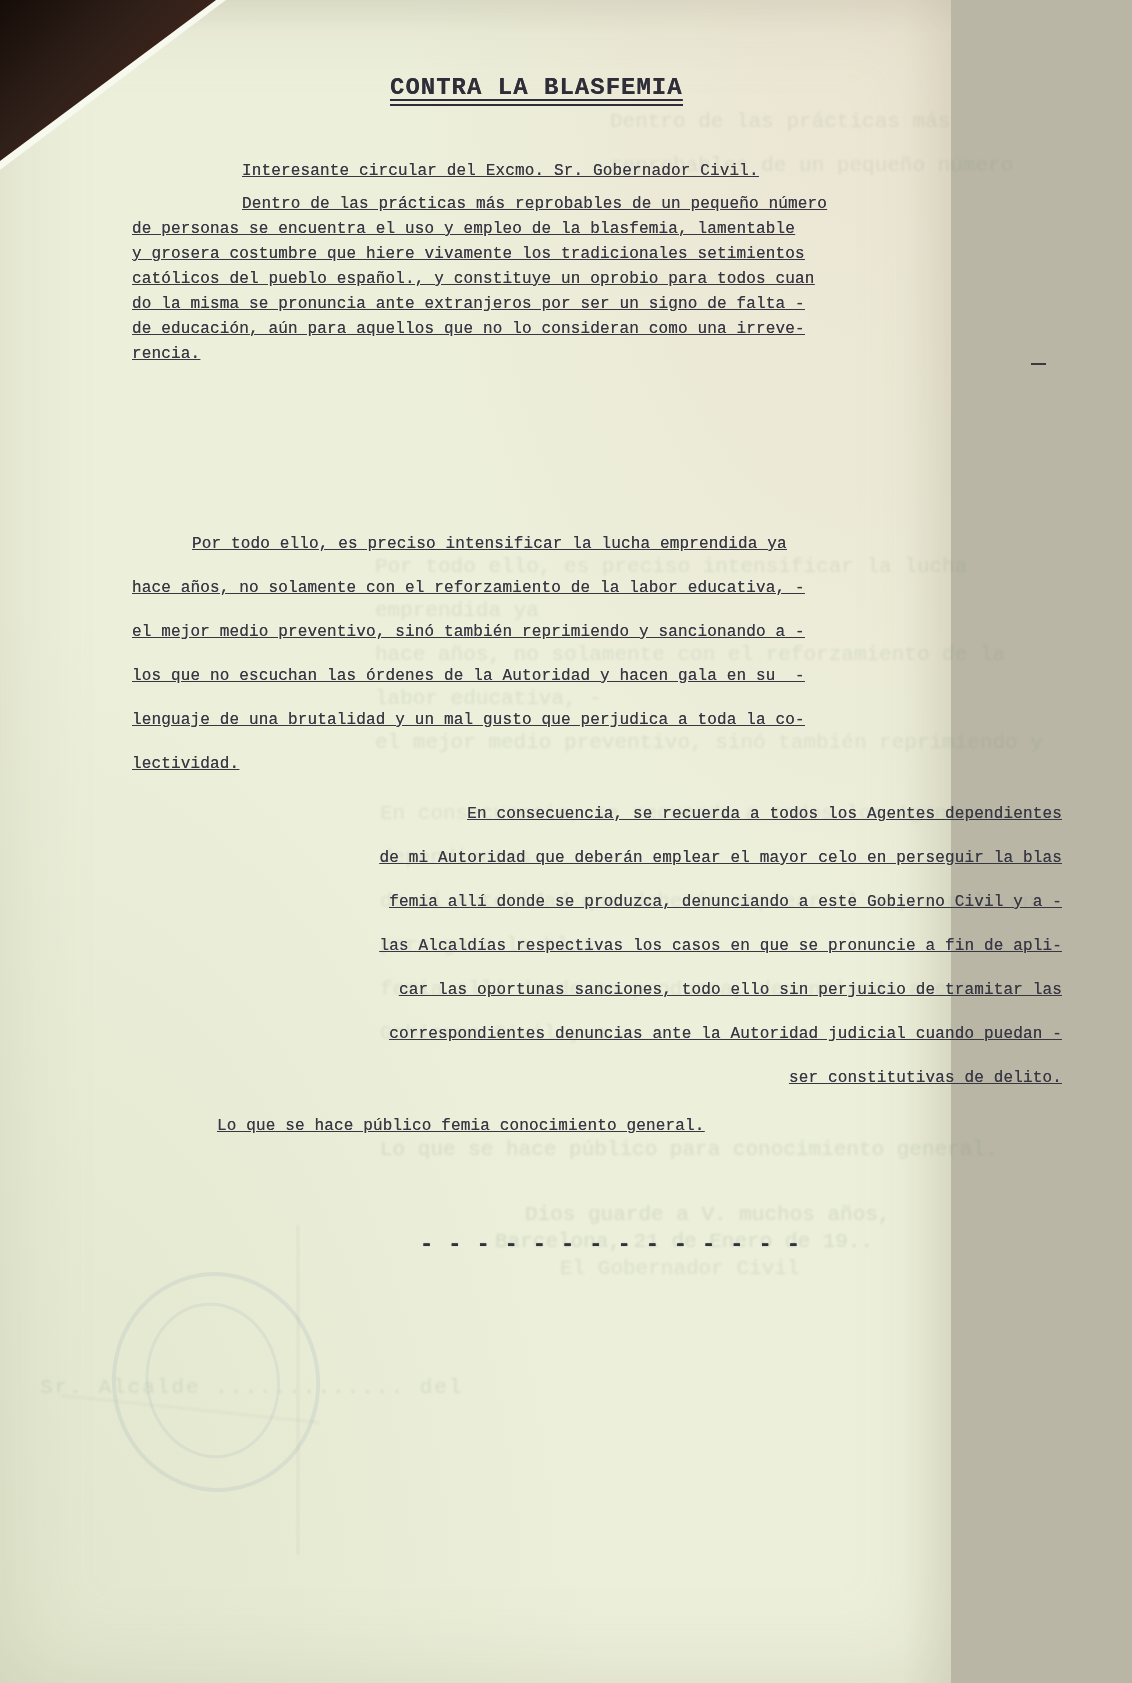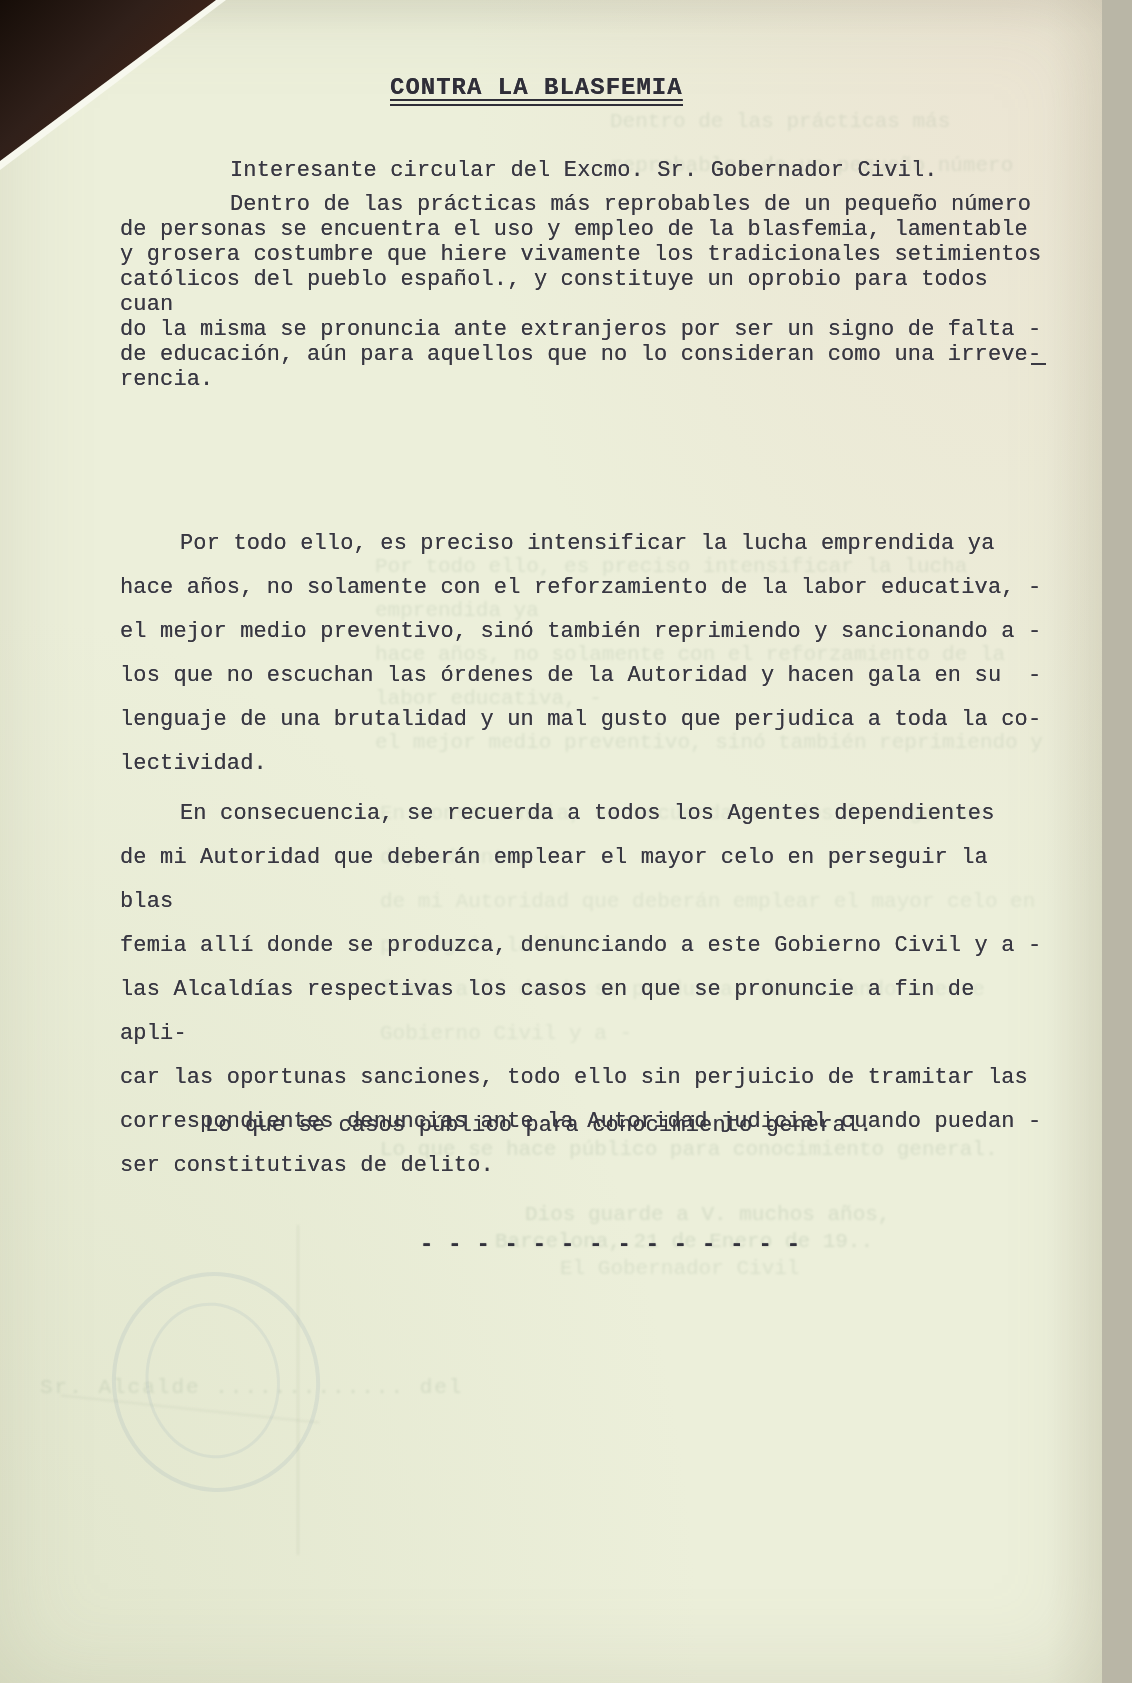--- a/index.html
+++ b/index.html
@@ -2,21 +2,21 @@
 <html><head>
 <meta charset="utf-8">
 <style>
   html,body{margin:0;padding:0;}
   body{
     width:1132px;height:1683px;overflow:hidden;
     font-family:"Liberation Mono","DejaVu Sans Mono",monospace;
     background:#b9b6a6;
   }
   .page{
-    position:relative;width:1102px;height:1683px;
+    position:relative;width:951px;height:1683px;
     background:
       radial-gradient(ellipse at 92% 1%, rgba(235,205,196,0.30), rgba(235,205,196,0) 38%),
       radial-gradient(ellipse at 0% 100%, rgba(205,212,180,0.35), rgba(205,212,180,0) 45%),
       linear-gradient(to left, rgba(186,178,156,0.22), rgba(186,178,156,0) 5%),
       linear-gradient(to bottom, rgba(180,176,160,0.18), rgba(180,176,160,0) 2%),
       #ecefda;
     box-shadow:inset 0 0 90px rgba(160,158,130,0.25);
   }
   
   .corner-paper-edge{
@@ -34,29 +34,30 @@
     font-size:24px;font-weight:bold;letter-spacing:1px;
     color:#2f2e38;
     border-bottom:2px solid #2f2e38;
     text-decoration:underline;
     text-underline-offset:5px;
     text-decoration-thickness:2px;
     padding-bottom:3px;
     text-shadow:0 0 0.6px rgba(40,40,60,0.8);
   }
   .typew{
-    position:absolute;left:120px;width:930px;
-    font-size:22px;line-height:44px;letter-spacing:0.15px;
+    position:absolute;left:132px;width:930px;
+    font-size:16px;line-height:44px;letter-spacing:0.15px;
     color:#383741;white-space:pre-wrap;
     text-shadow:0 0 0.6px rgba(45,45,65,0.75);
+    text-decoration:underline;
   }
   .intro{top:149px;text-indent:110px;}
   .para1{top:192px;line-height:25px;text-indent:110px;}
   .para2{top:522px;text-indent:60px;}
-  .para3{top:792px;text-indent:60px;}
+  .para3{top:792px;text-indent:60px;text-align:right;}
   .closing{top:1104px;text-indent:85px;}
   .separator{
     position:absolute;top:1232px;left:420px;
     font-size:22px;font-weight:bold;letter-spacing:0.9px;
     color:#33323c;white-space:pre;
     text-shadow:0 0 0.7px rgba(40,40,60,0.9);
   }
   .hyphen-underline{
     position:absolute;top:363px;left:1031px;width:15px;height:2px;
     background:#3a3943;
@@ -151,21 +152,21 @@
 lectividad.</div>
 
   <div class="typew para3">En consecuencia, se recuerda a todos los Agentes dependientes
 de mi Autoridad que deberán emplear el mayor celo en perseguir la blas
 femia allí donde se produzca, denunciando a este Gobierno Civil y a -
 las Alcaldías respectivas los casos en que se pronuncie a fin de apli-
 car las oportunas sanciones, todo ello sin perjuicio de tramitar las
 correspondientes denuncias ante la Autoridad judicial cuando puedan -
 ser constitutivas de delito.</div>
 
-  <div class="typew closing">Lo que se casos público para conocimiento general.</div>
+  <div class="typew closing">Lo que se hace público femia conocimiento general.</div>
 
   <div class="separator">- - - - - - - - - - - - - -</div>
 
   <div class="stamp">
     <div class="stamp-inner"></div>
   </div>
   <div class="crease-v"></div>
   <div class="crease-d"></div>
 
 </div>

